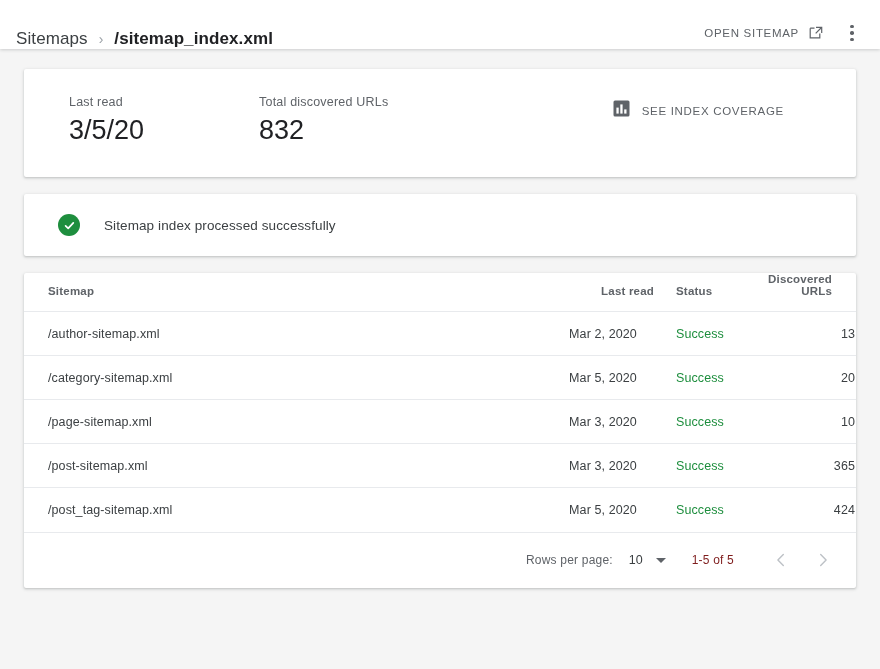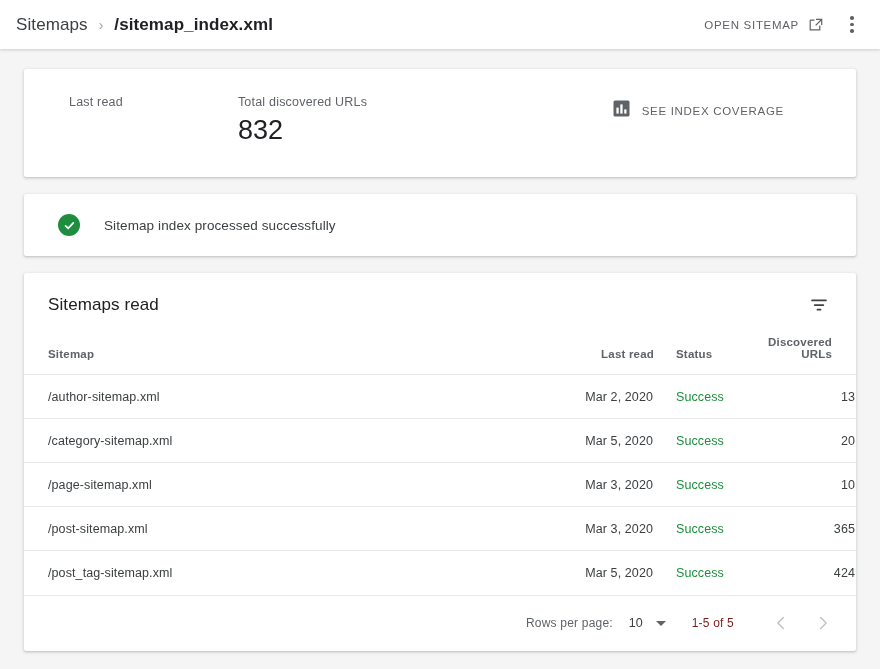--- a/index.html
+++ b/index.html
@@ -13,21 +13,21 @@
     color: #202124;
     overflow: hidden;
   }
 
   
   .appbar {
     position: relative;
     height: 49px;
     background: #ffffff;
     display: flex;
-    align-items: center;
+    align-items: flex-end;
     padding: 0 14px 0 16px;
     box-shadow: 0 1px 3px rgba(60,64,67,0.22);
     z-index: 5;
   }
   .breadcrumb {
     display: flex;
     align-items: center;
     gap: 11px;
     flex: 1;
     min-width: 0;
@@ -203,21 +203,21 @@
   th.col-urls { text-align: right; padding-right: 24px; }
 
   tbody tr { border-top: 1px solid #e8eaed; }
   td {
     font-size: 12.5px;
     color: #3c4043;
     height: 44px;
     letter-spacing: .1px;
   }
   td.col-sitemap { padding-left: 24px; }
-  td.col-lastread { text-align: right; color: #3c4043; }
+  td.col-lastread { text-align: center; color: #3c4043; }
   td.col-status { text-align: left; padding-left: 22px; color: #1e8e3e; }
   td.col-urls { text-align: right; }
 
   
   .table-footer {
     border-top: 1px solid #e8eaed;
     height: 56px;
     display: flex;
     align-items: center;
     justify-content: flex-end;
@@ -286,20 +286,21 @@
       <span></span>
     </div>
   </div>
 </div>
 
 <div class="content">
 
   <div class="card summary">
     <div class="metric">
       <div class="metric-label">Last read</div>
+      <div class="metric-value">3/5/20</div>
     </div>
     <div class="metric second">
       <div class="metric-label">Total discovered URLs</div>
       <div class="metric-value">832</div>
     </div>
 
     <div class="coverage-link">
       <span>
         <svg width="17" height="17" viewBox="0 0 17 17">
           <rect x="0.5" y="0.5" width="16" height="16" rx="1.5" fill="#5f6368"></rect>
@@ -315,30 +316,20 @@
   <div class="card banner">
     <span class="check-circle">
       <svg width="13" height="13" viewBox="0 0 13 13">
         <path d="M2.6 6.8L5.2 9.3L10.3 3.9" stroke="#ffffff" stroke-width="1.7" fill="none" stroke-linecap="round" stroke-linejoin="round"></path>
       </svg>
     </span>
     <span class="banner-text">Sitemap index processed successfully</span>
   </div>
 
   <div class="card table-card">
-    <div class="table-head">
-      <span class="table-title">Sitemaps read</span>
-      <span class="filter-btn">
-        <svg width="20" height="20" viewBox="0 0 20 20">
-          <rect x="2.2" y="4.6" width="15.6" height="1.7" rx="0.85" fill="#3c4043"></rect>
-          <rect x="4.8" y="9.2" width="10.4" height="1.7" rx="0.85" fill="#3c4043"></rect>
-          <rect x="7.6" y="13.8" width="4.8" height="1.7" rx="0.85" fill="#3c4043"></rect>
-        </svg>
-      </span>
-    </div>
 
     <table>
       <thead>
         <tr>
           <th class="col-sitemap">Sitemap</th>
           <th class="col-lastread">Last read</th>
           <th class="col-status">Status</th>
           <th class="col-urls">Discovered URLs</th>
         </tr>
       </thead>

